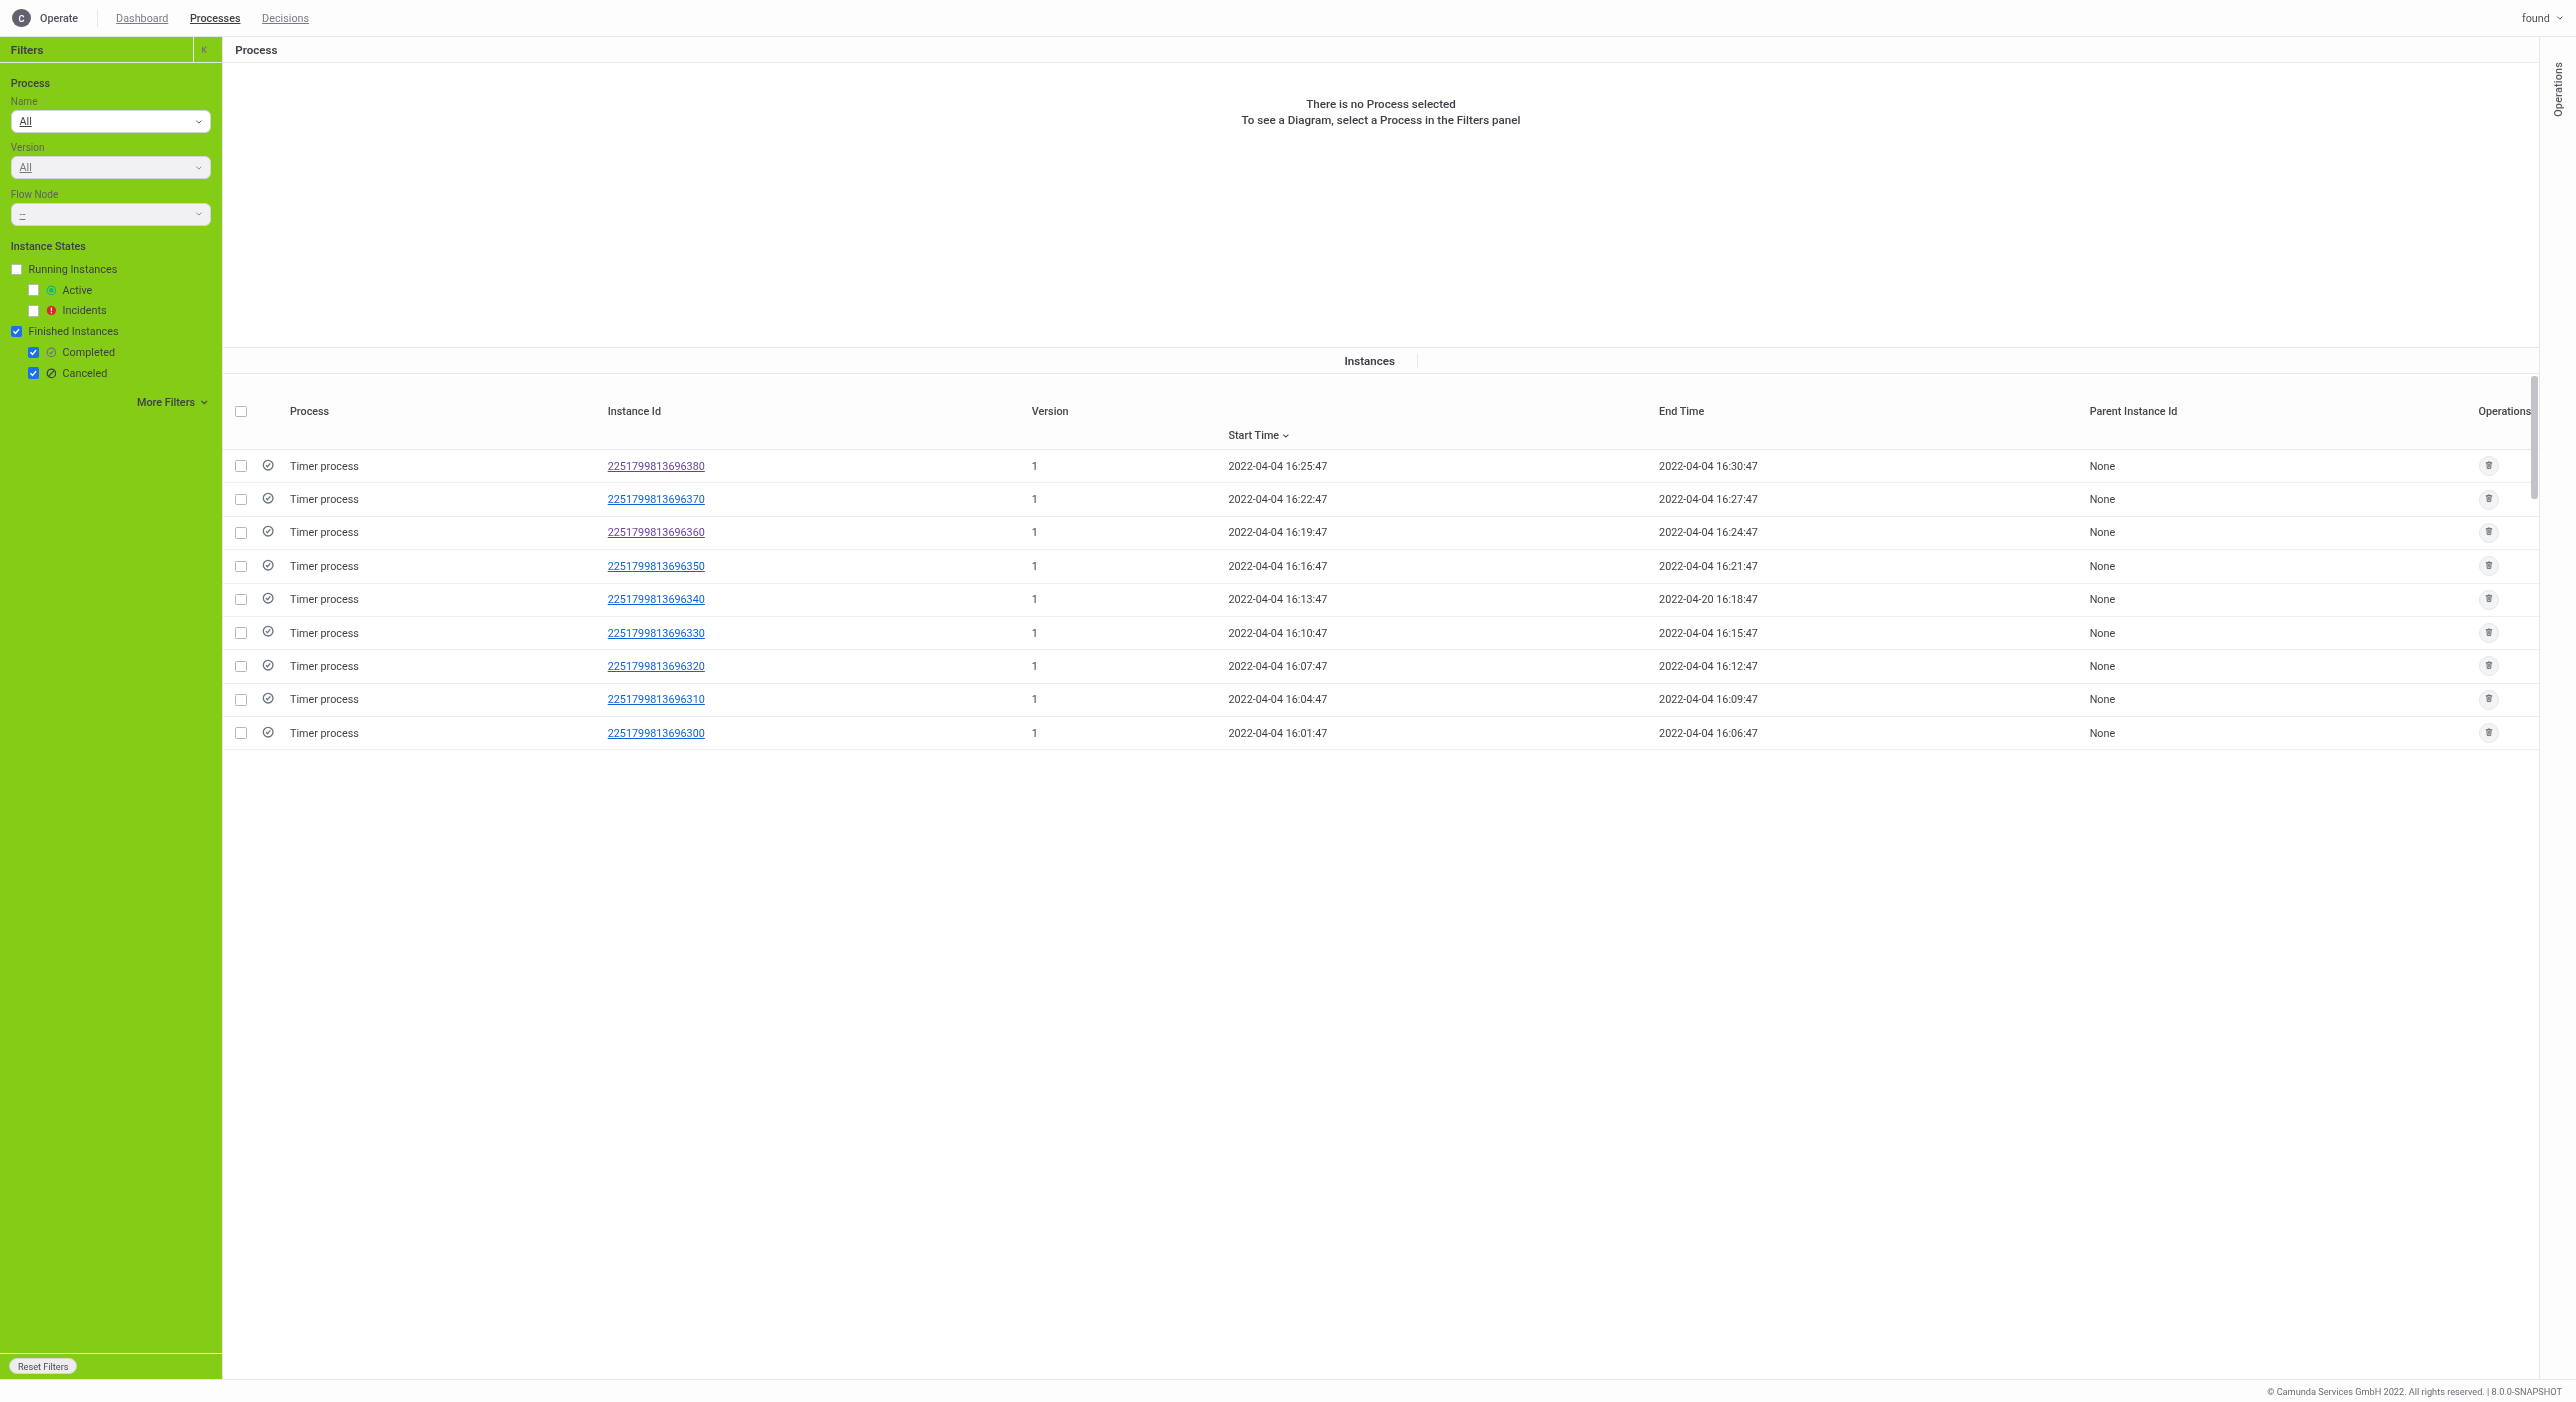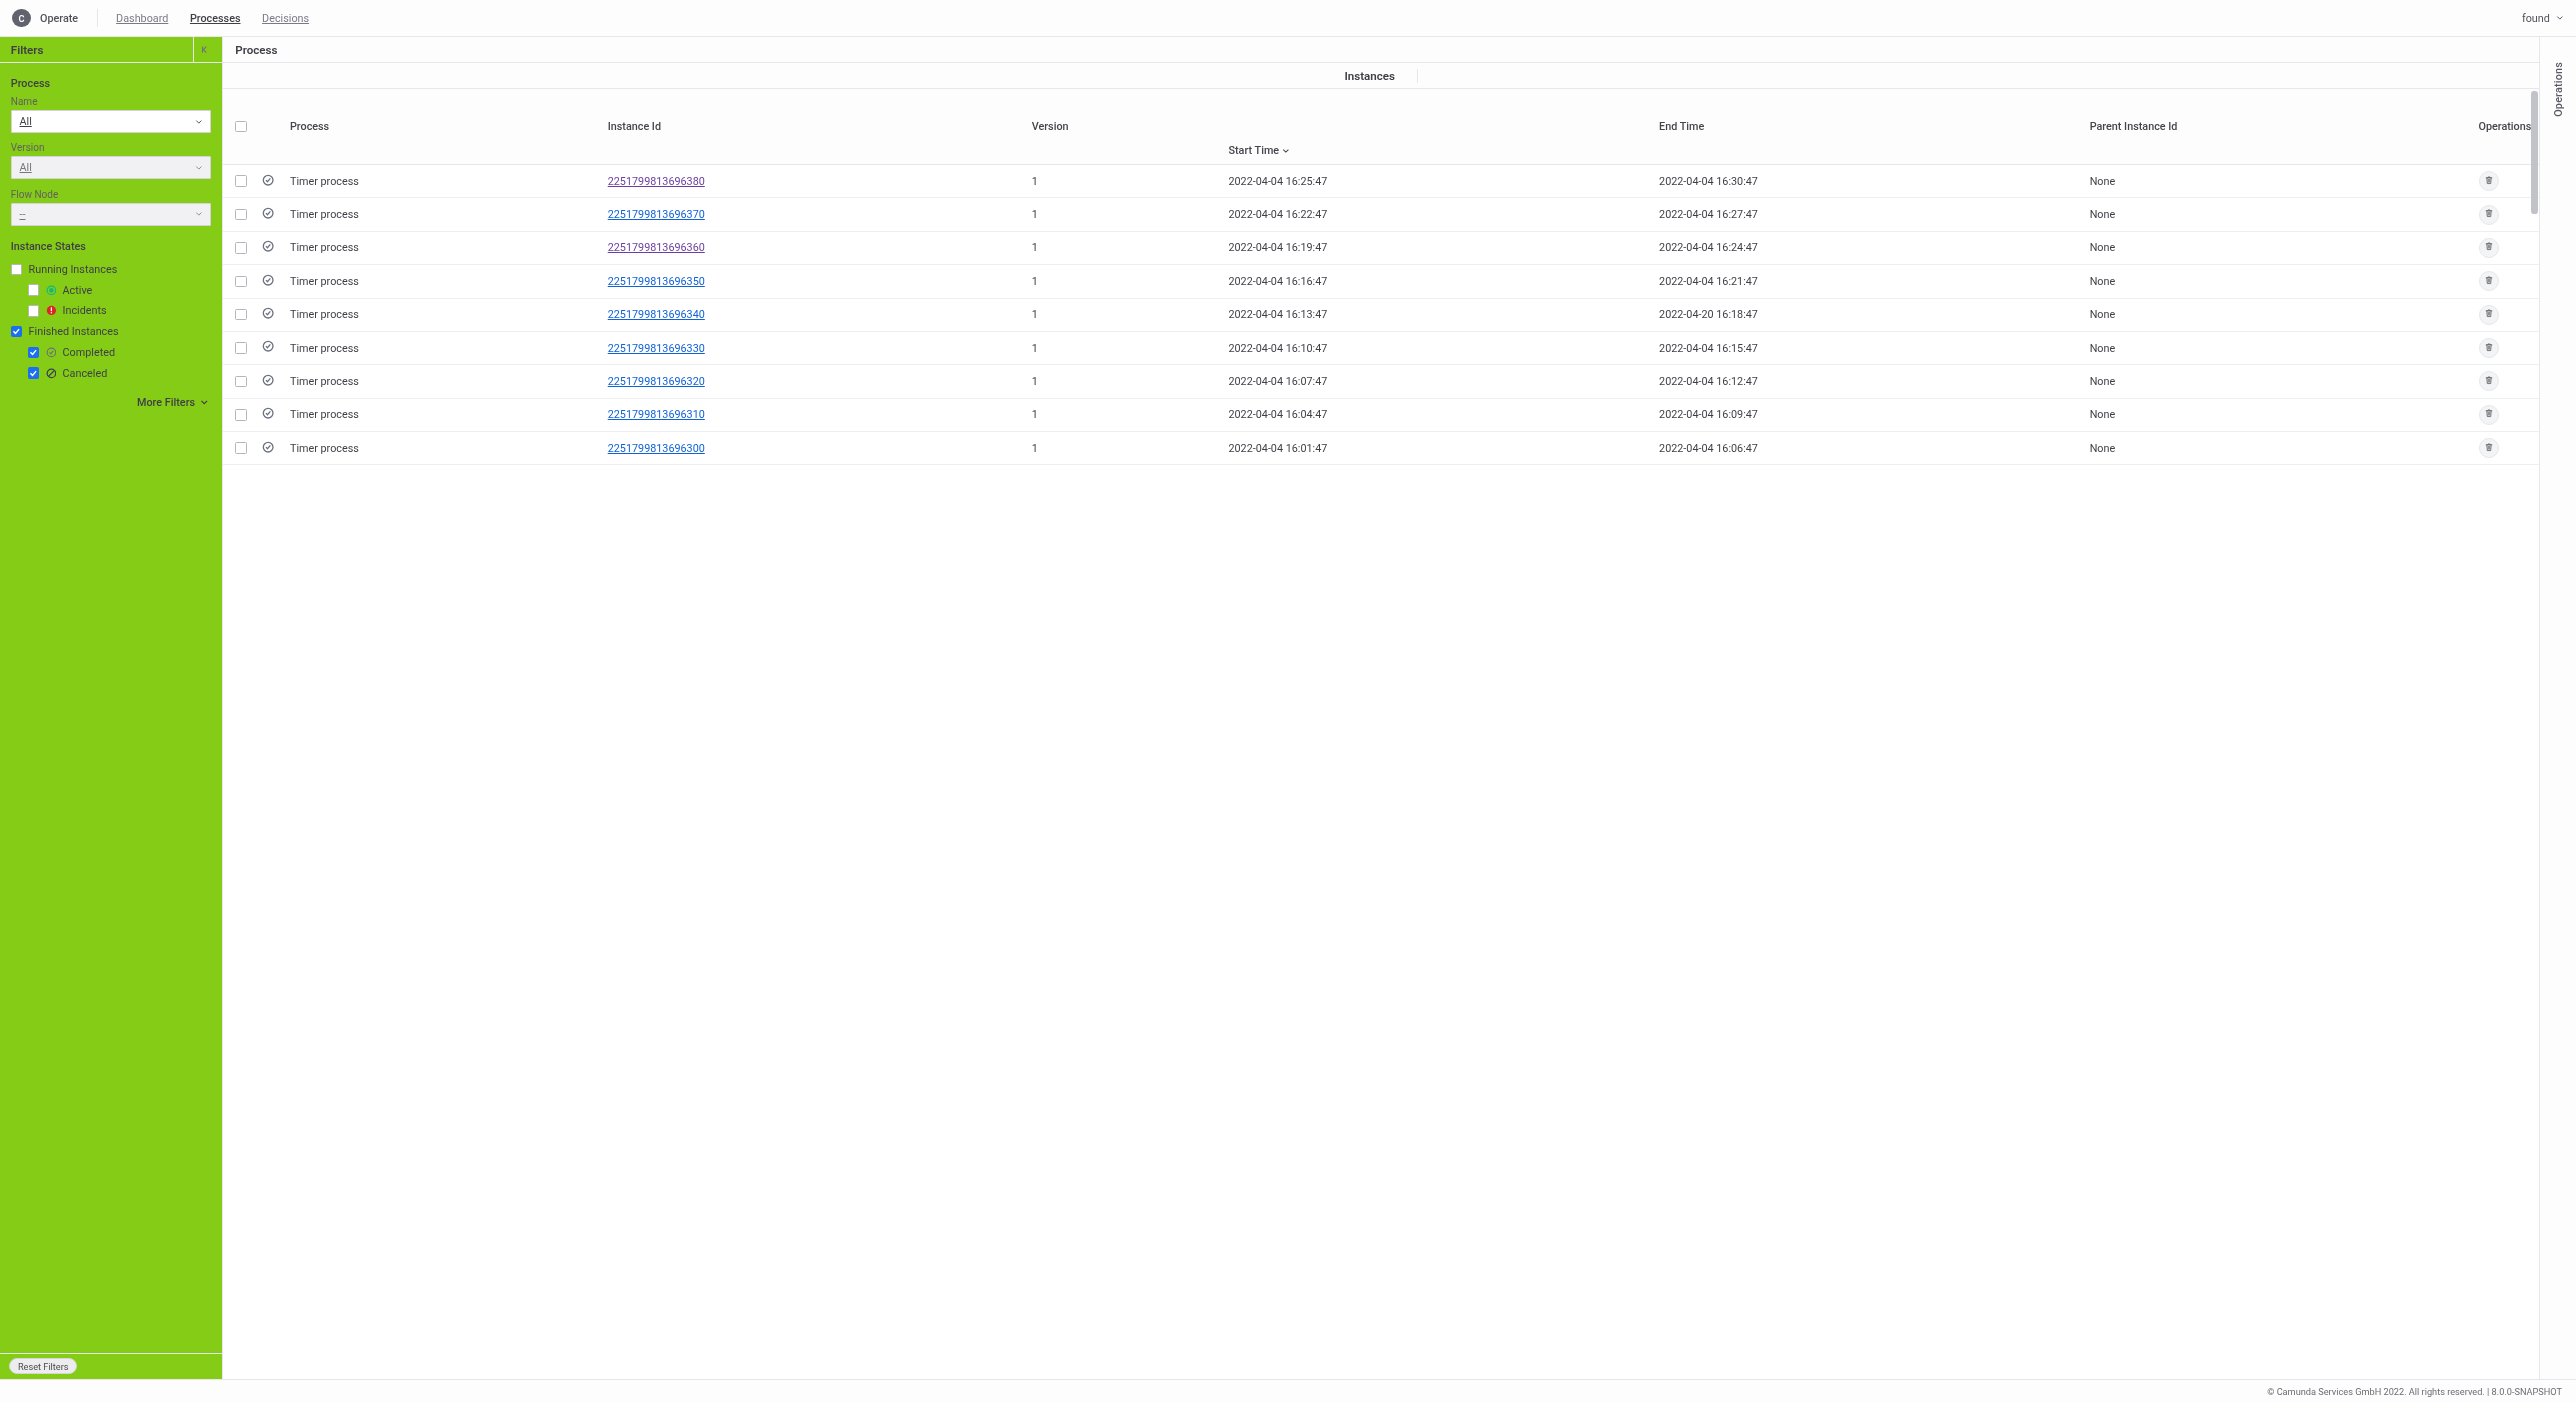--- a/index.html
+++ b/index.html
@@ -22,21 +22,21 @@
   .main { flex: 1; display: flex; min-height: 0; }
 
   
   .sidebar { width: 223px; background: #84cc16; border-right: 0.8px solid #e5e7eb; display: flex; flex-direction: column; flex-shrink: 0; }
   .sidebar-header { display: flex; align-items: center; justify-content: space-between; padding: 6.2px 10.8px; border-bottom: 0.8px solid #e5e7eb; height:26px;}
   .sidebar-title { font-weight: 600; color: #3f3f46; font-size:11.6px; }
   .collapse-btn { width: 18.5px; height: 18.5px; display:flex; align-items:center; justify-content:center; color:#6b7280; cursor:pointer; border-left:0.8px solid #e5e7eb; padding-left:6.2px; height:26px;}
   .filters-body { padding: 10.8px; flex:1; overflow:auto; }
   .section-title { font-weight: 500; color: #3f3f46; margin-bottom: 6.2px; margin-top: 3.1px; font-size:10.8px;}
   .field-label { font-size: 10px; color: #616161; margin-bottom: 3.1px; display:block;}
-  .select { width: 100%; height: 23px; border: 0.8px solid #d4d4d8; border-radius: 1px; background: #fff; display: flex; align-items: center; justify-content: space-between; padding: 0 7.7px; color: #3f3f46; cursor:pointer; margin-bottom:9.2px;text-decoration:underline;}
+  .select { width: 100%; height: 23px; border: 0.8px solid #d4d4d8; border-radius: 6px; background: #fff; display: flex; align-items: center; justify-content: space-between; padding: 0 7.7px; color: #3f3f46; cursor:pointer; margin-bottom:9.2px;text-decoration:underline;}
   .select.disabled { background: #f1f1f3; color: #777; }
   .instance-states { margin-top: 14px; }
   .checkbox-row { display: flex; align-items: center; gap: 6.2px; padding: 3.9px 0; cursor:pointer;}
   .checkbox-row.sub { padding-left: 17px; }
   .checkbox { width: 11.6px; height: 11.6px; border: 0.8px solid #b5b5bd; border-radius: 1.5px; background:#fff; display:flex; align-items:center; justify-content:center; flex-shrink:0;}
   .checkbox.checked { background: #1a70f0; border-color:#1a70f0; }
   .checkbox.checked svg { display:block; }
   .checkbox svg { display:none; width:8.5px; height:8.5px; }
   .status-icon { width:10.8px; height:10.8px; flex-shrink:0; }
   .checkbox-label { color: #3f3f46; font-size:10.8px;}
@@ -208,20 +208,24 @@
       </div>
     </div>
     <div class="sidebar-footer">
       <span class="reset-btn">Reset Filters</span>
     </div>
   </div>
 
   <div class="content">
     <div class="content-header">
       <span class="content-title">Process</span>
+    </div>
+    <div class="diagram-area">
+      <div class="line1">There is no Process selected</div>
+      <div class="line2">To see a Diagram, select a Process in the Filters panel</div>
     </div>
 
     <div class="instances-header">
       <span class="inst-title">Instances</span>
       <span class="inst-count">351 results found</span>
     </div>
 
     <div class="table-wrap">
       <table>
         <thead>

